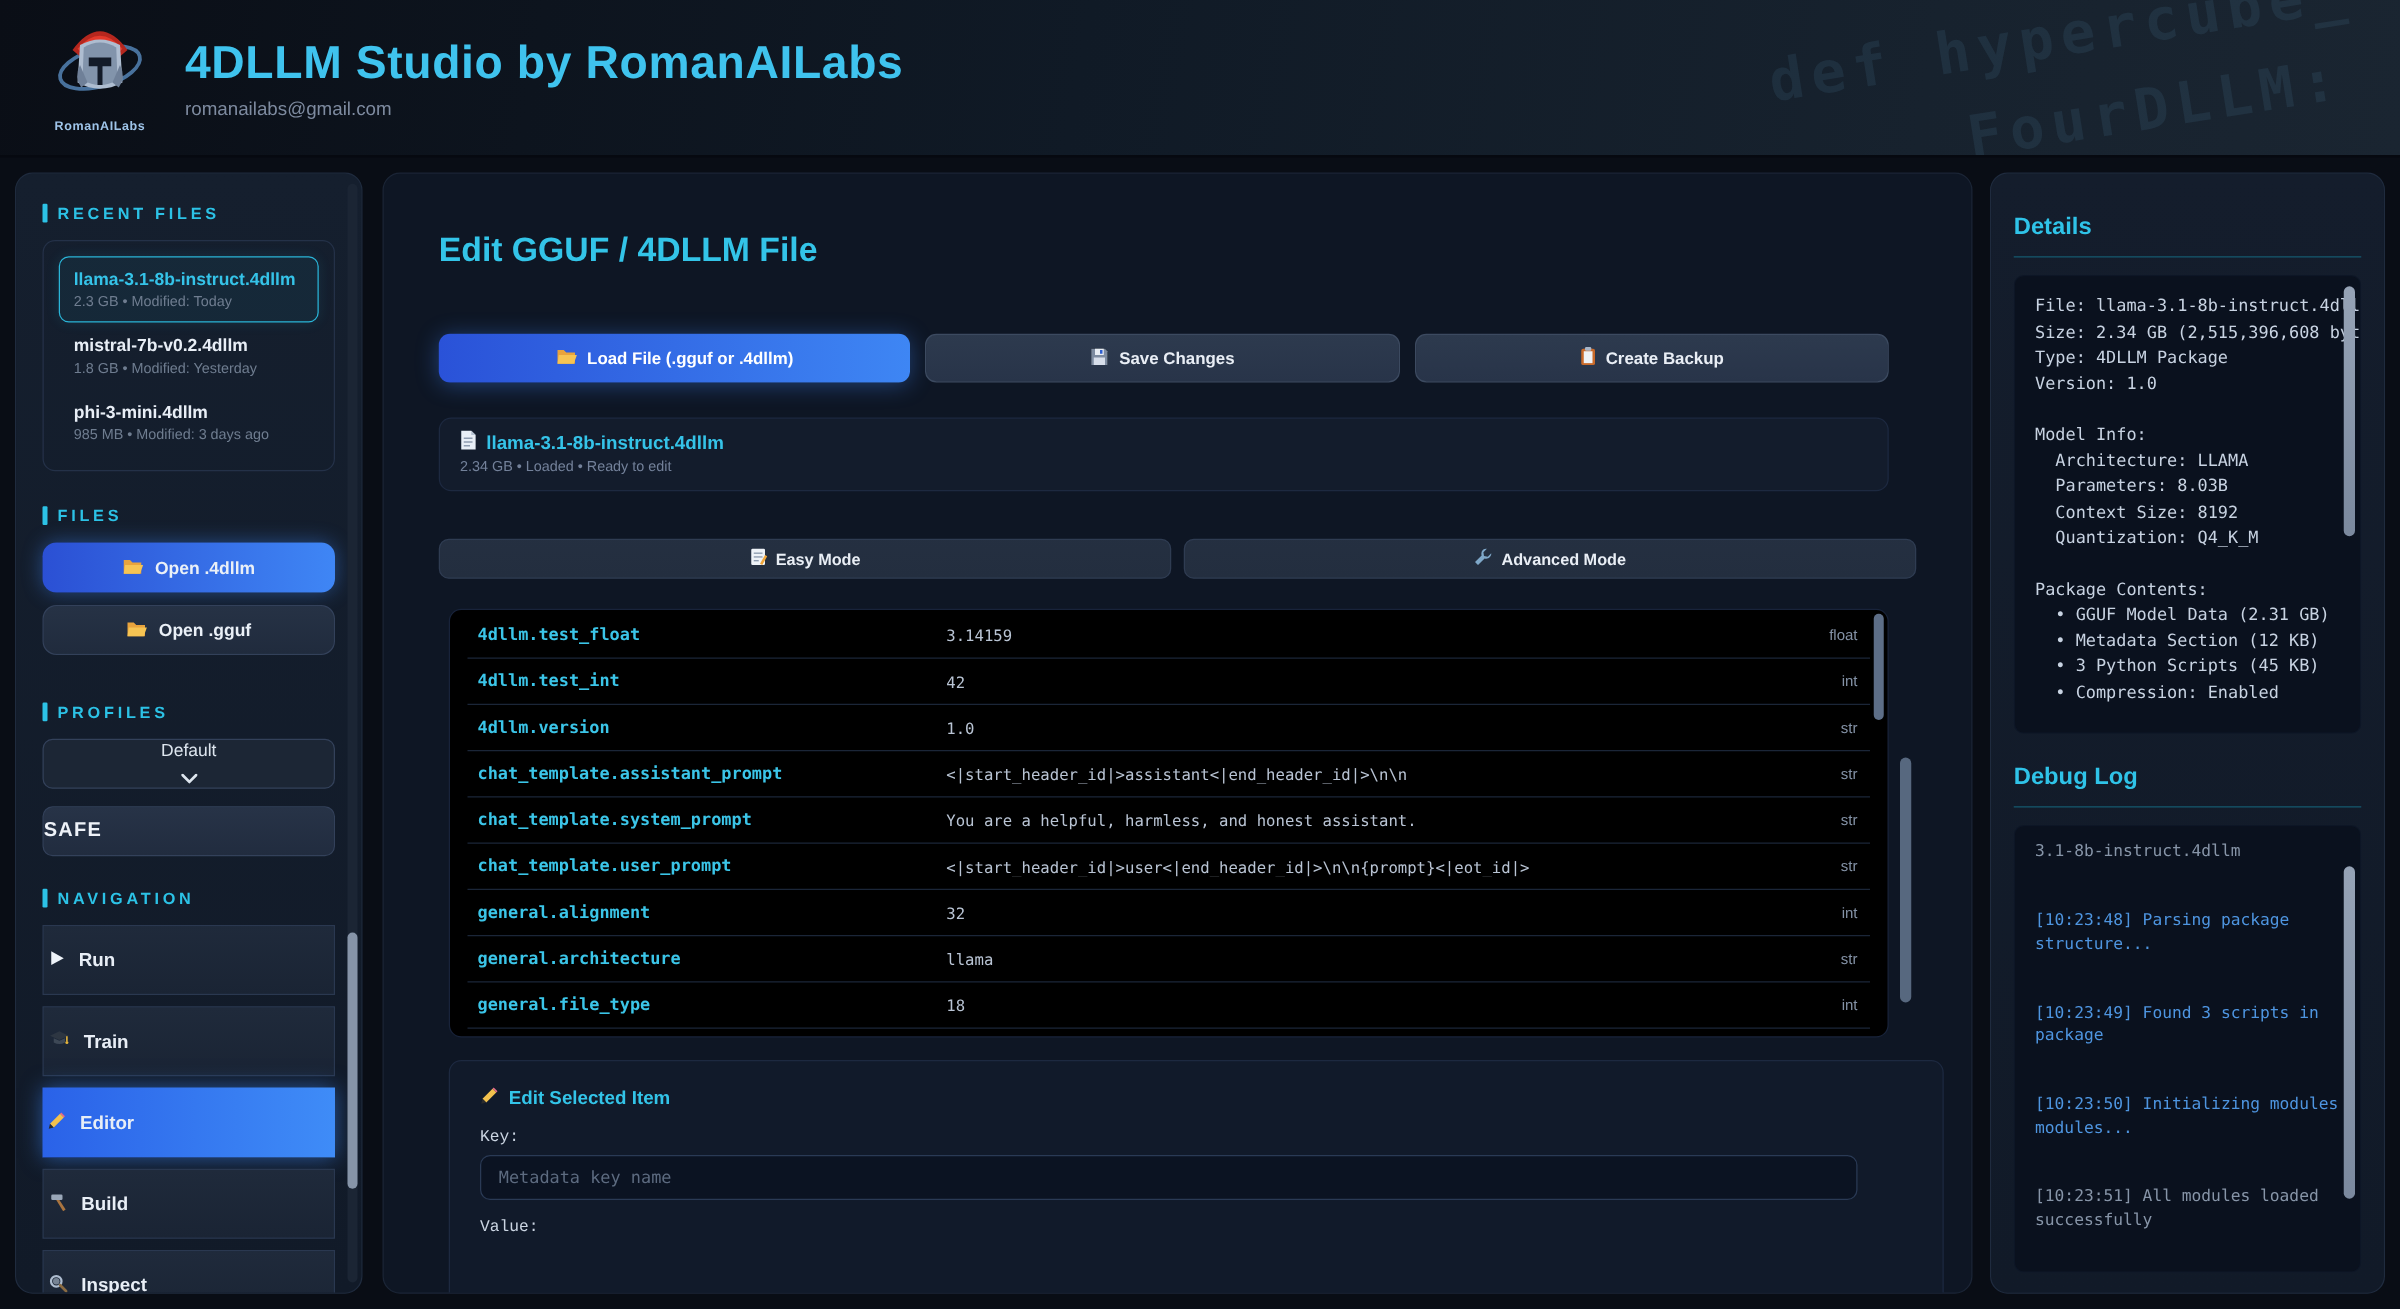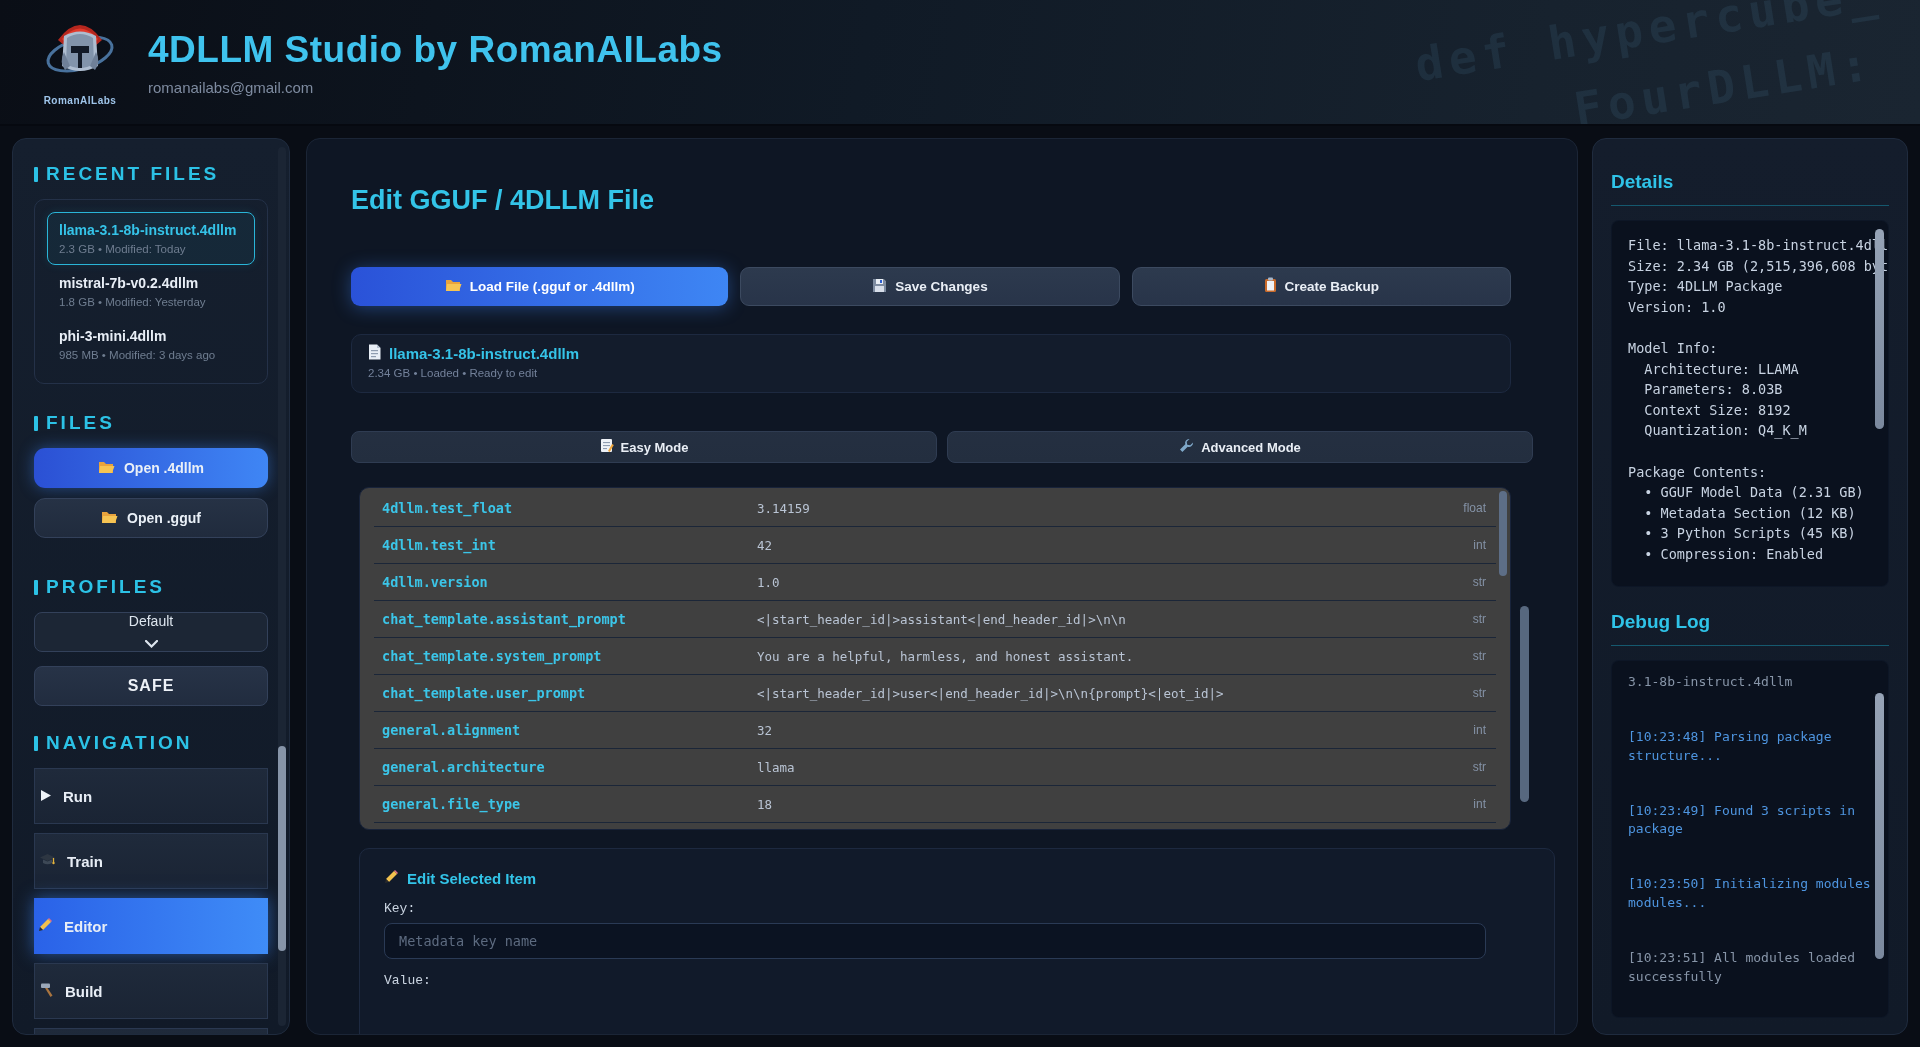--- a/index.html
+++ b/index.html
@@ -43,21 +43,21 @@
   }
   .right-panel {
     position:absolute; left:1592px; top:138px; width:316px; height:897px;
     background:linear-gradient(180deg,#141d2c,#111a28);
     border:1px solid #1f2b3e; border-radius:14px;
     padding:32px 18px 0 18px; overflow:hidden;
   }
   
   .section-title {
     display:flex; align-items:center; gap:8px;
-    color:#2cc2e6; font-size:19px; font-weight:bold; letter-spacing:3px;
+    color:#2cc2e6; font-size:13px; font-weight:bold; letter-spacing:3px;
     margin-bottom:14px;
   }
   .section-title::before { content:""; width:4px; height:15px; background:#2cc2e6; border-radius:1px; }
   .recent-box { border:1px solid #243148; border-radius:10px; padding:12px; margin-bottom:28px; }
   .recent-item { padding:9px 11px; border-radius:8px; border:1px solid transparent; cursor:pointer; }
   .recent-item.selected { border:1px solid #2ab5d8; background:rgba(42,181,216,0.07); box-shadow:0 0 10px rgba(42,181,216,0.12); }
   .rf-name { font-size:14px; font-weight:bold; color:#e8eef6; }
   .recent-item.selected .rf-name { color:#35c3e8; }
   .rf-meta { font-size:11.5px; color:#6f7d90; margin-top:5px; }
   .side-btn {
@@ -74,21 +74,21 @@
   .profile-select {
     width:100%; height:40px; border-radius:8px; border:1px solid #33415a;
     background:#1c2635; color:#dde5ee; font-size:14px;
     display:flex; align-items:center; justify-content:space-between;
     padding:0 14px; margin-bottom:14px; cursor:pointer;flex-direction:column;
   }
   .safe-btn {
     width:100%; height:40px; border-radius:8px; border:1px solid #33415a;
     background:linear-gradient(180deg,#273347,#212c3f);
     color:#eef2f8; font-size:16px; font-weight:bold; letter-spacing:1px;
-    display:flex; align-items:center; justify-content:center; margin-bottom:26px;
+    display:flex; align-items:center; margin-bottom:26px;
     cursor:pointer; font-family:inherit;
   }
   .gap28 { height:28px; }
   .nav-item {
     width:100%; height:56px; border-radius:0; border:1px solid #2a3850;
     background:linear-gradient(180deg,#1f2a3b,#1a2434);
     color:#e8eef6; font-size:15px; font-weight:bold;
     display:flex; align-items:center; gap:11px; padding-left:4px;
     margin-bottom:9px; cursor:pointer; font-family:inherit;
   }
@@ -122,21 +122,21 @@
   .mode-row { display:flex; gap:10px; margin-top:38px; width:1182px; }
   .mode-btn {
     flex:1; height:32px; border-radius:8px; border:1px solid #2f3c52;
     background:linear-gradient(180deg,#27324455,#232e3f); background-color:#232e3f;
     color:#e9eef5; font-size:13px; font-weight:bold;
     display:flex; align-items:center; justify-content:center; gap:7px;
     cursor:pointer; font-family:inherit;
   }
   .meta-table {
     position:relative; margin-top:24px; margin-left:8px; width:1152px; height:343px;
-    background:#404040; border-radius:10px; border:1px solid #18233a;
+    background:#000000; border-radius:10px; border:1px solid #18233a;
     padding:2px 14px 0 14px; overflow:hidden;
   }
   .meta-row {
     display:flex; align-items:center; height:37px;
     border-bottom:1px solid #1b2638; padding-left:8px; cursor:pointer;
   }
   .meta-key { width:375px; font-family:"DejaVu Sans Mono", monospace; font-size:13.5px; font-weight:bold; color:#3bc5e8; }
   .meta-value { flex:1; font-family:"DejaVu Sans Mono", monospace; font-size:12.5px; color:#b9c4d4; white-space:nowrap; overflow:hidden; }
   .meta-type { width:64px; text-align:right; font-size:12px; color:#8492a6; padding-right:10px; }
   .table-thumb { position:absolute; right:3px; top:3px; width:8px; height:85px; border-radius:4px; background:#5d6e87; }

